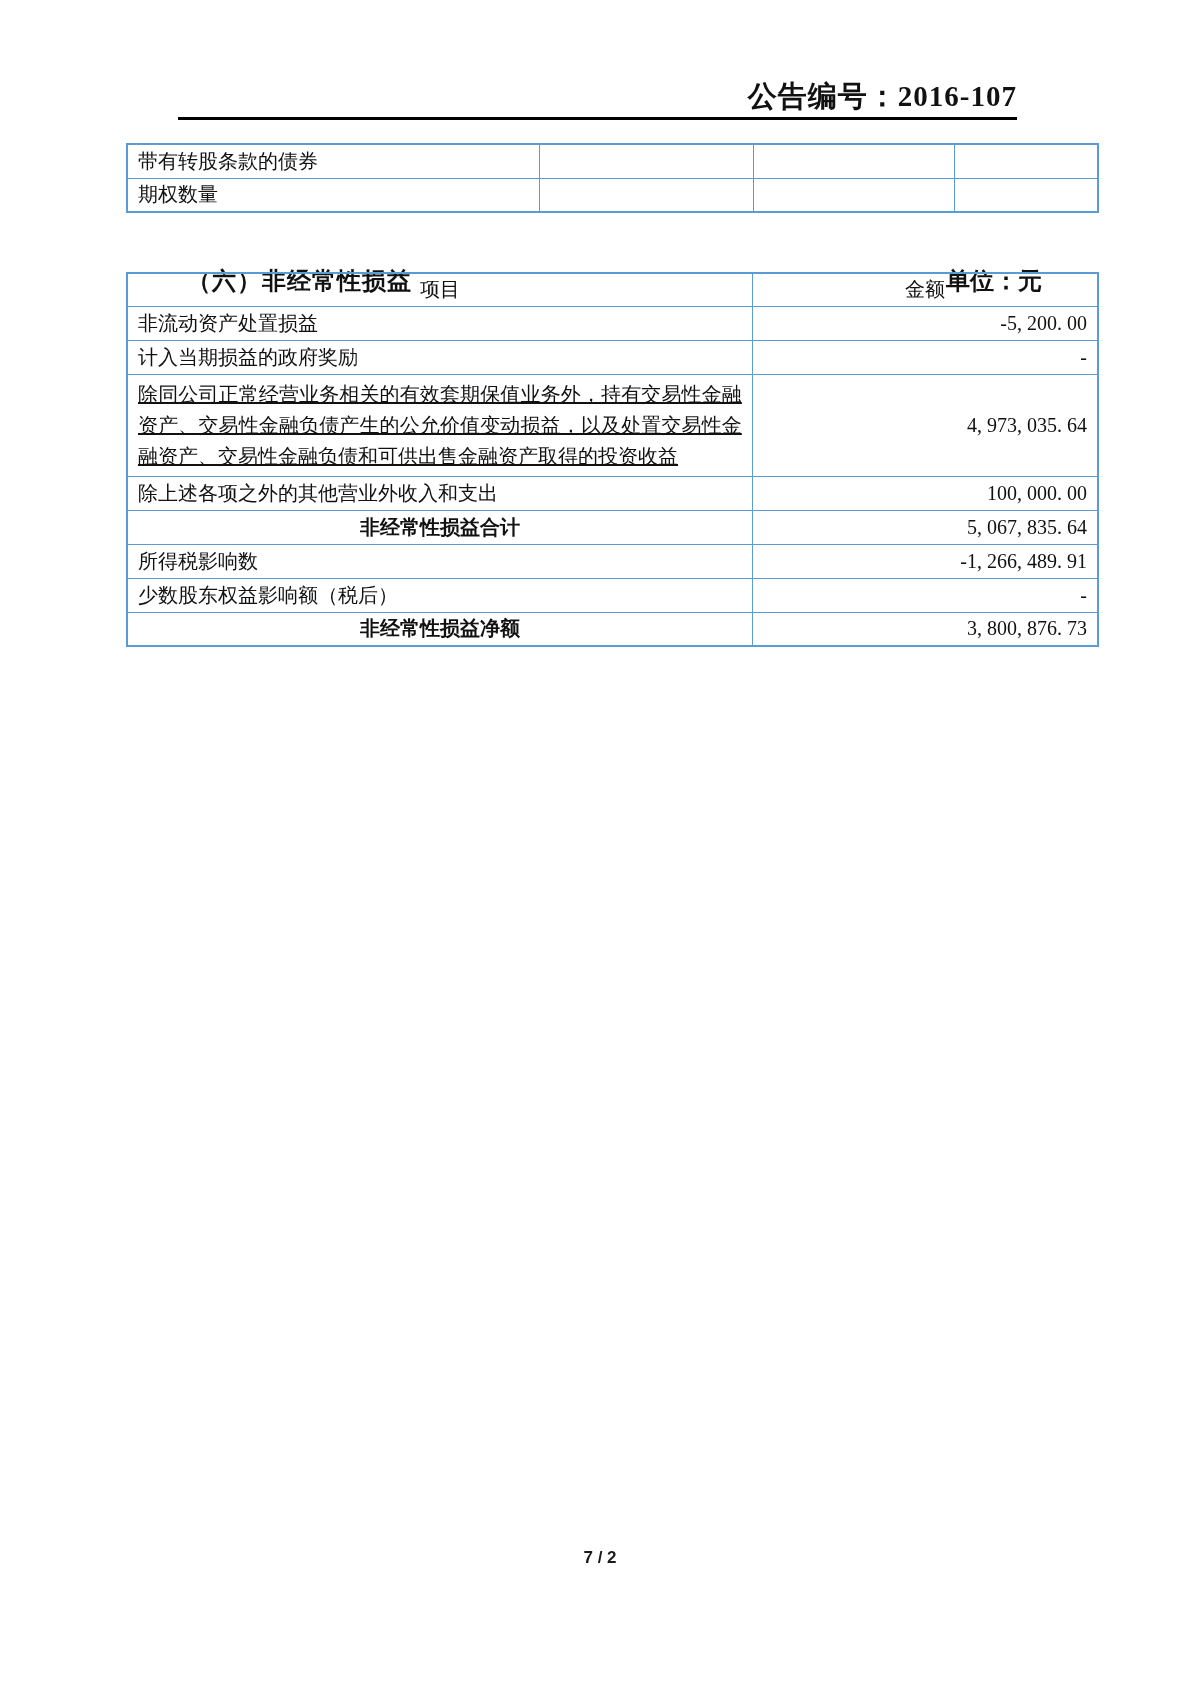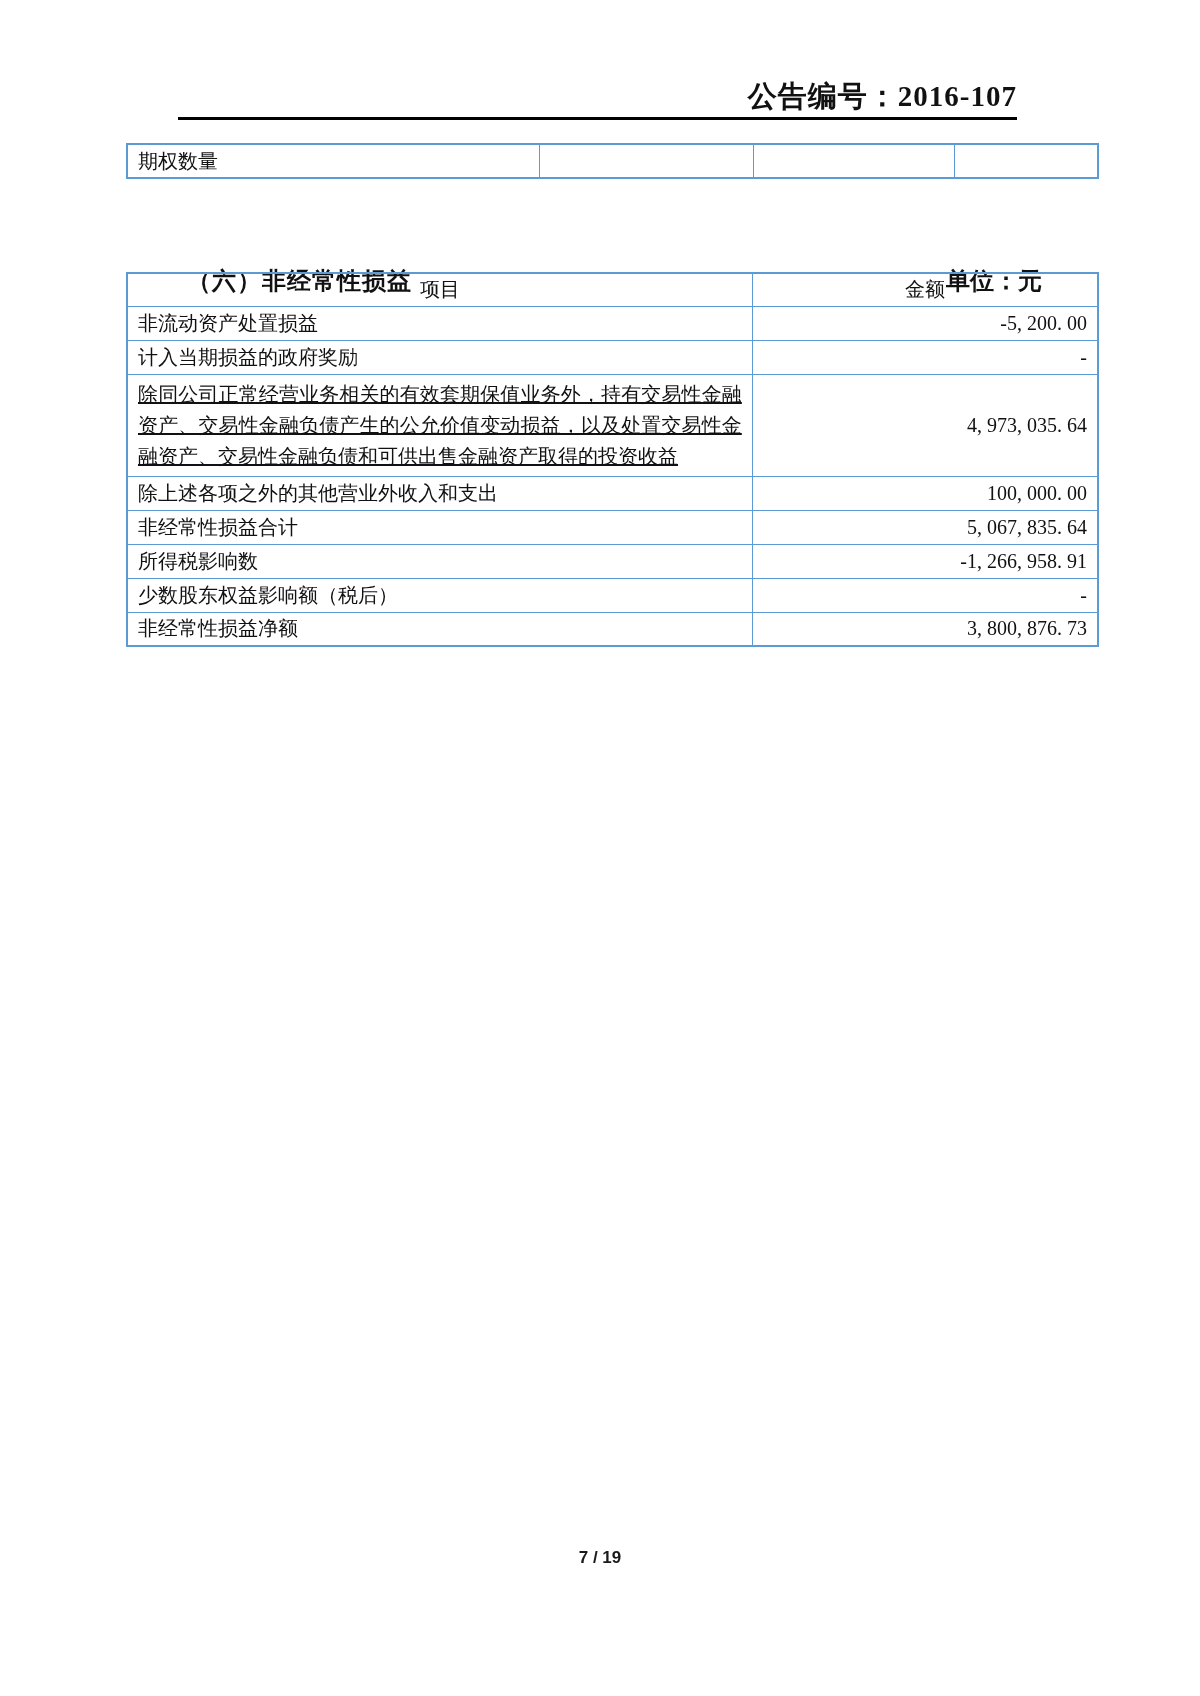--- a/index.html
+++ b/index.html
@@ -93,22 +93,22 @@
   }
   .main-table-wrap td { height: 34px; margin-top: 30px; }
   .main-table-wrap tr.header-row td {
     height: 33px;
     text-align: center;
   }
   .main-table-wrap td.amount-cell {
     text-align: right;
   }
   .main-table-wrap tr.total-row td.item-cell {
-    text-align: left;
-    font-weight: normal;
+    text-align: center;
+    font-weight: bold;
   }
   .main-table-wrap tr.big-row td {
     height: 94px;
     text-align: right;
   }
   .main-table-wrap tr.big-row td.item-cell {
     white-space: normal;
     line-height: 31px;
     padding: 4px 10px;
     text-align: justify;
@@ -139,20 +139,26 @@
 
   <div class="cont-table-wrap">
     <table class="grid">
       <colgroup>
         <col style="width:42.5%">
         <col style="width:22.0%">
         <col style="width:20.7%">
         <col style="width:14.8%">
       </colgroup>
       <tbody>
+        <tr>
+          <td class="item-cell">带有转股条款的债券</td>
+          <td></td>
+          <td></td>
+          <td></td>
+        </tr>
         <tr>
           <td class="item-cell">期权数量</td>
           <td></td>
           <td></td>
           <td></td>
         </tr>
       </tbody>
     </table>
   </div>
 
@@ -187,29 +193,29 @@
         <tr>
           <td class="item-cell">除上述各项之外的其他营业外收入和支出</td>
           <td class="amount-cell">100, 000. 00</td>
         </tr>
         <tr class="total-row">
           <td class="item-cell">非经常性损益合计</td>
           <td class="amount-cell">5, 067, 835. 64</td>
         </tr>
         <tr>
           <td class="item-cell">所得税影响数</td>
-          <td class="amount-cell">-1, 266, 958. 91</td>
+          <td class="amount-cell">-1, 266, 489. 91</td>
         </tr>
         <tr>
           <td class="item-cell">少数股东权益影响额（税后）</td>
           <td class="amount-cell">-</td>
         </tr>
         <tr class="total-row">
           <td class="item-cell">非经常性损益净额</td>
           <td class="amount-cell">3, 800, 876. 73</td>
         </tr>
       </tbody>
     </table>
   </div>
 
-  <div class="page-footer">7 / 19</div>
+  <div class="page-footer">7 / 2</div>
 
 </div>
 
 </body></html>

